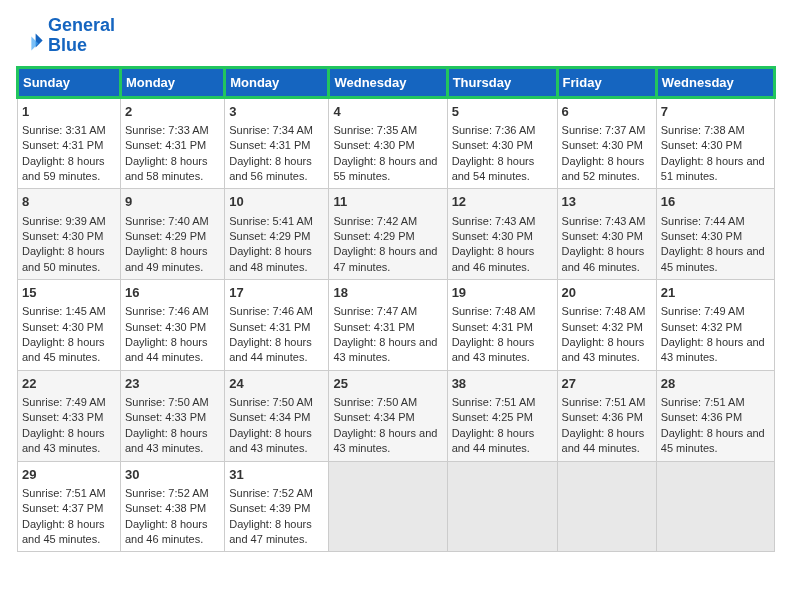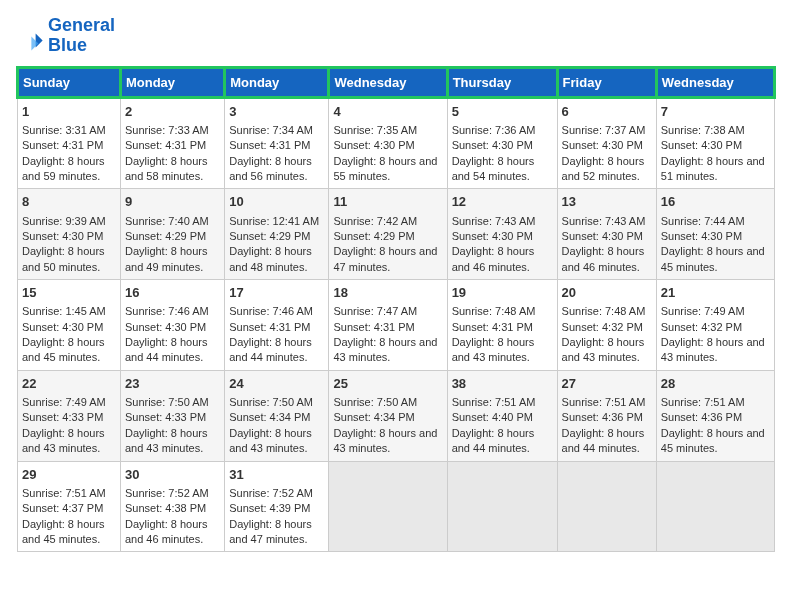--- a/index.html
+++ b/index.html
@@ -162,21 +162,21 @@
           <div>Daylight: 8 hours and 50 minutes.</div>
         </td>
         <td>
           <span class="day-num">9</span>
           <div>Sunrise: 7:40 AM</div>
           <div>Sunset: 4:29 PM</div>
           <div>Daylight: 8 hours and 49 minutes.</div>
         </td>
         <td>
           <span class="day-num">10</span>
-          <div>Sunrise: 12:41 AM</div>
+          <div>Sunrise: 5:41 AM</div>
           <div>Sunset: 4:29 PM</div>
           <div>Daylight: 8 hours and 48 minutes.</div>
         </td>
         <td>
           <span class="day-num">11</span>
           <div>Sunrise: 7:42 AM</div>
           <div>Sunset: 4:29 PM</div>
           <div>Daylight: 8 hours and 47 minutes.</div>
         </td>
         <td>
@@ -263,21 +263,21 @@
         </td>
         <td>
           <span class="day-num">25</span>
           <div>Sunrise: 7:50 AM</div>
           <div>Sunset: 4:34 PM</div>
           <div>Daylight: 8 hours and 43 minutes.</div>
         </td>
         <td>
           <span class="day-num">38</span>
           <div>Sunrise: 7:51 AM</div>
-          <div>Sunset: 4:40 PM</div>
+          <div>Sunset: 4:25 PM</div>
           <div>Daylight: 8 hours and 44 minutes.</div>
         </td>
         <td>
           <span class="day-num">27</span>
           <div>Sunrise: 7:51 AM</div>
           <div>Sunset: 4:36 PM</div>
           <div>Daylight: 8 hours and 44 minutes.</div>
         </td>
         <td>
           <span class="day-num">28</span>

